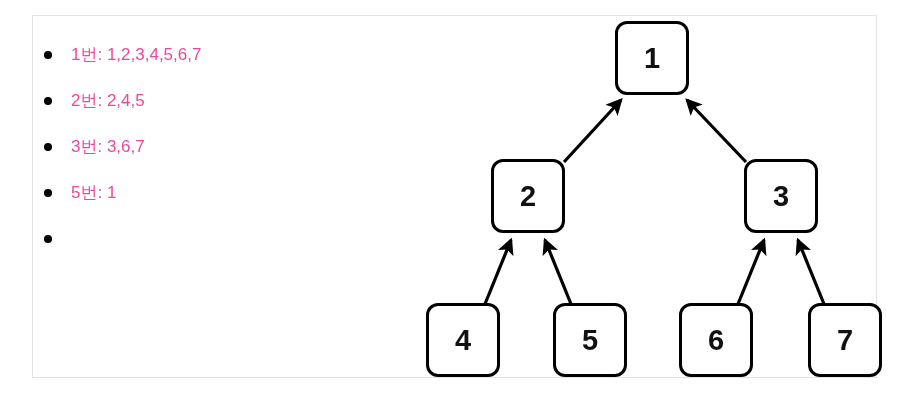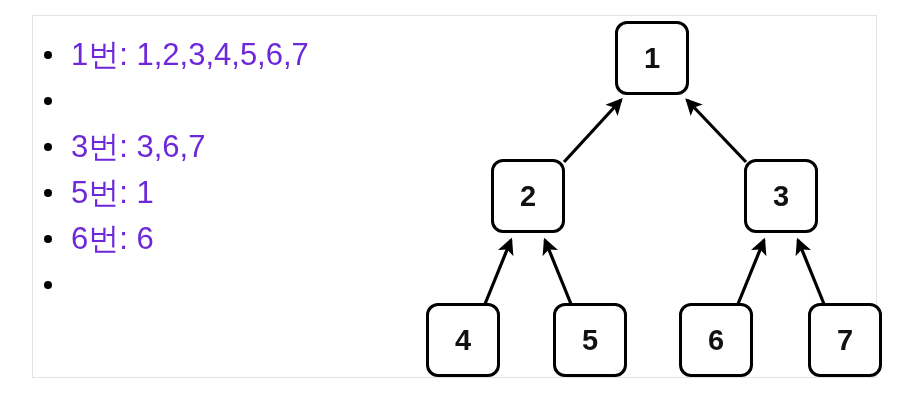--- a/index.html
+++ b/index.html
@@ -38,22 +38,22 @@
     width: 380px;
     list-style: none;
     margin: 0;
     padding: 0;
   }
   #adj-list li {
     position: relative;
     height: 46px;
     line-height: 46px;
     padding-left: 38px;
-    font-size: 31px;
-    color: #6d28d9;
+    font-size: 17px;
+    color: #ec4899;
     white-space: nowrap;
     letter-spacing: 0px;
   }
   #adj-list li .bullet {
     position: absolute;
     left: 11px;
     top: 50%;
     margin-top: -4px;
     width: 8px;
     height: 8px;
@@ -102,32 +102,29 @@
 
   <div id="panel">
 
     <ul id="adj-list">
       <li>
         <span class="bullet"></span>
         <span class="row-text">1번: 1,2,3,4,5,6,7</span>
       </li>
       <li>
         <span class="bullet"></span>
+        <span class="row-text">2번: 2,4,5</span>
       </li>
       <li>
         <span class="bullet"></span>
         <span class="row-text">3번: 3,6,7</span>
       </li>
       <li>
         <span class="bullet"></span>
         <span class="row-text">5번: 1</span>
-      </li>
-      <li>
-        <span class="bullet"></span>
-        <span class="row-text">6번: 6</span>
       </li>
       <li>
         <span class="bullet"></span>
       </li>
     </ul>
 
     <div id="tree-wrap">
 
       <svg id="tree-svg" width="845" height="363" viewBox="0 0 845 363">
         <defs>

